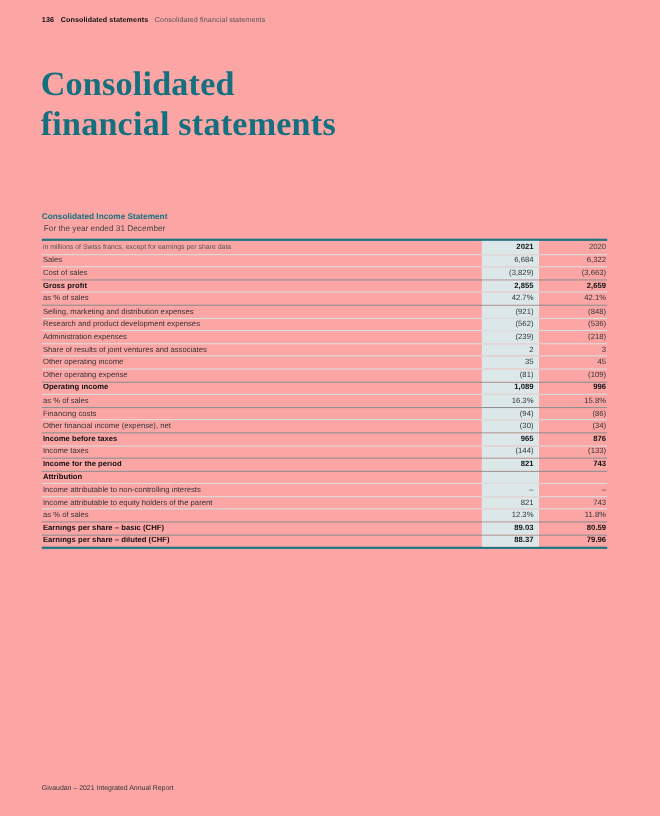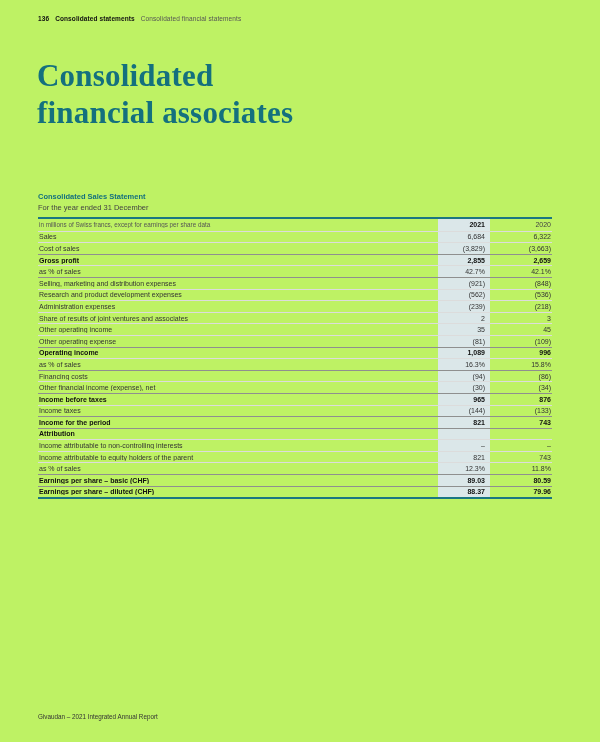--- a/index.html
+++ b/index.html
@@ -7,21 +7,21 @@
   body {
     background: #ffffff;
     font-family: "Liberation Sans", sans-serif;
     color: #333;
     position: relative;
   }
   .page {
     position: absolute;
     left: 0; top: 0;
     width: 600px; height: 742px;
-    background: #bef264;
+    background: #fca5a5;
   }
 
   
   .runhead {
     position: absolute;
     left: 38px; top: 15px;
     font-size: 6.5px;
     letter-spacing: 0.1px;
     color: #222;
     display: flex;
@@ -102,25 +102,25 @@
 <div class="page">
 
   <div class="runhead">
     <span class="pagenum">136</span>
     <span class="crumb-bold">Consolidated statements</span>
     <span class="crumb-reg">Consolidated financial statements</span>
   </div>
 
   <div class="doc-title">
     <div>Consolidated</div>
-    <div>financial associates</div>
+    <div>financial statements</div>
   </div>
 
   <div class="stmt-head">
-    <div class="stmt-title">Consolidated Sales Statement</div>
+    <div class="stmt-title">Consolidated Income Statement</div>
     <div class="stmt-subtitle">For the year ended 31 December</div>
   </div>
 
   <div class="tbl">
     <div class="row hdr">
       <div class="c-label">in millions of Swiss francs, except for earnings per share data</div>
       <div class="c-v1">2021</div>
       <div class="c-v2">2020</div>
     </div>
     <div id="rows-host">

